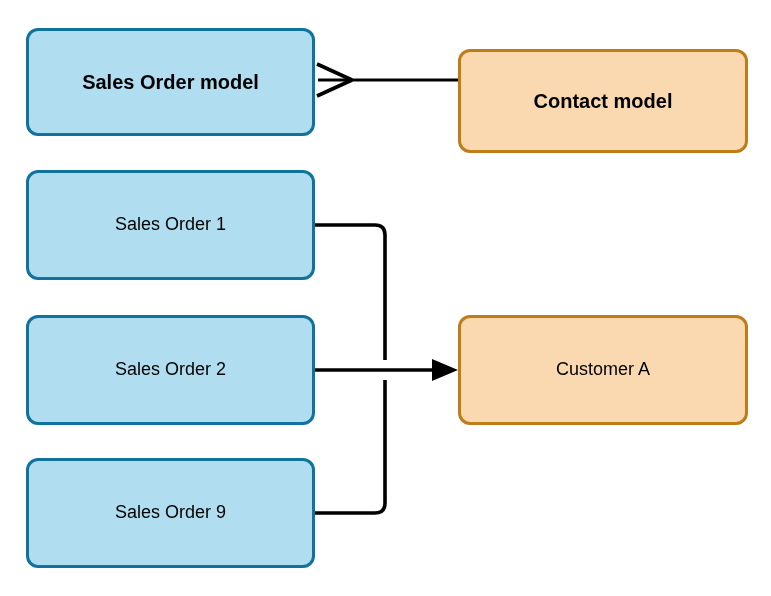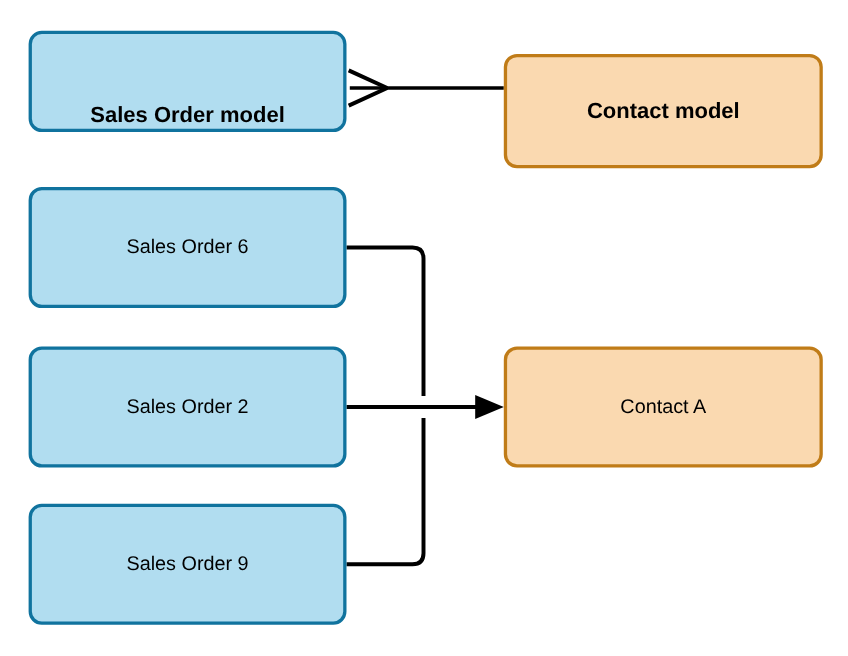--- a/index.html
+++ b/index.html
@@ -52,21 +52,21 @@
   .label-model {
     font-size: 20px;
     font-weight: bold;
   }
   .label-instance {
     font-size: 18px;
     font-weight: normal;
   }
 
   
-  #node-sales-order-model { left: 26px;  top: 28px;  width: 289px; height: 92px; align-items: flex-end; }
+  #node-sales-order-model { left: 26px;  top: 28px;  width: 289px; height: 108px; }
   #node-contact-model     { left: 458px; top: 28px;  width: 290px; height: 104px; margin-top: 21px; }
   #node-sales-order-1     { left: 26px;  top: 170px; width: 289px; height: 110px; }
   #node-sales-order-2     { left: 26px;  top: 315px; width: 289px; height: 110px; }
   #node-sales-order-3     { left: 26px;  top: 458px; width: 289px; height: 110px; }
   #node-customer-a        { left: 458px; top: 315px; width: 290px; height: 110px; }
 </style>
 </head>
 <body>
 
 <div id="diagram-canvas">
@@ -89,28 +89,28 @@
 
   <div class="node node-blue" id="node-sales-order-model">
     <span class="node-label label-model">Sales Order model</span>
   </div>
 
   <div class="node node-orange" id="node-contact-model">
     <span class="node-label label-model">Contact model</span>
   </div>
 
   <div class="node node-blue" id="node-sales-order-1">
-    <span class="node-label label-instance">Sales Order 6</span>
+    <span class="node-label label-instance">Sales Order 1</span>
   </div>
 
   <div class="node node-blue" id="node-sales-order-2">
     <span class="node-label label-instance">Sales Order 2</span>
   </div>
 
   <div class="node node-blue" id="node-sales-order-3">
     <span class="node-label label-instance">Sales Order 9</span>
   </div>
 
   <div class="node node-orange" id="node-customer-a">
-    <span class="node-label label-instance">Contact A</span>
+    <span class="node-label label-instance">Customer A</span>
   </div>
 
 </div>
 
 </body></html>

